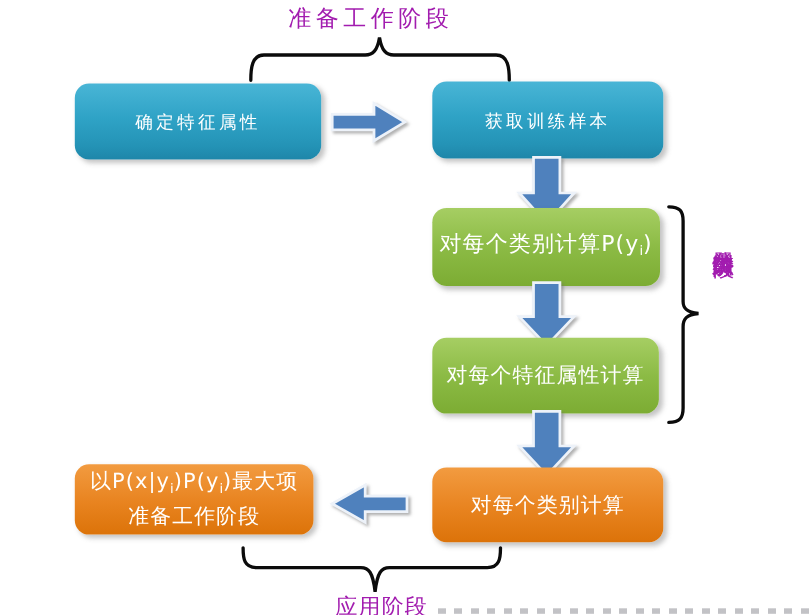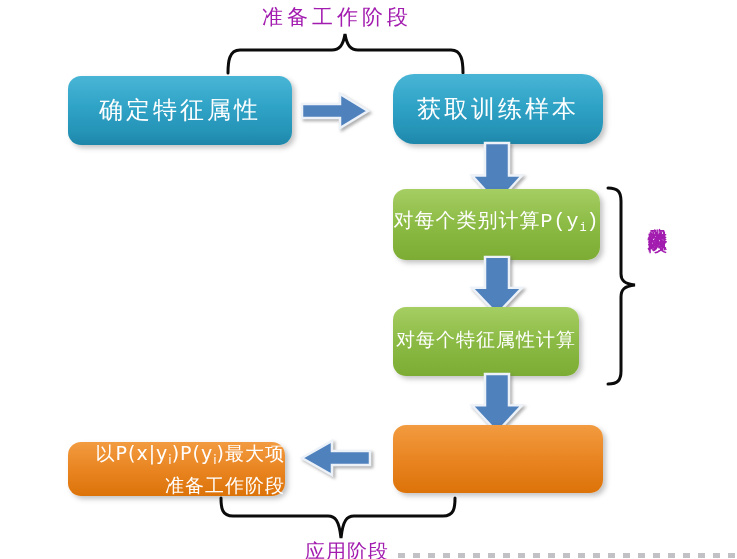--- a/index.html
+++ b/index.html
@@ -13,24 +13,24 @@
   .stage-label.v {
     writing-mode:vertical-rl; text-orientation:upright;
     font-size:20px; letter-spacing:1px;
   }
   .node {
     position:absolute; border-radius:13px; color:#fff;
     display:flex; flex-direction:column; align-items:center; justify-content:center;
     text-align:center; box-shadow:3px 3px 5px rgba(125,125,125,.45);
   }
   .node.blue   { background:linear-gradient(180deg,#49B5D6 0%,#2FA3C6 45%,#2493B6 82%,#1E86A9 100%); }
-  .node.green  { background:linear-gradient(180deg,#A6CE63 0%,#8CBB45 50%,#7CAC33 100%);font-family:Liberation Mono, monospace; }
+  .node.green  { background:linear-gradient(180deg,#A6CE63 0%,#8CBB45 50%,#7CAC33 100%); }
   .node.orange { background:linear-gradient(180deg,#F29B40 0%,#E8831F 55%,#DC7309 100%); }
   .node .line { font-size:19px; line-height:25px; letter-spacing:1px; }
-  .node .line.big { font-size:24px; letter-spacing:3px; }
+  .node .line.big { font-size:16px; letter-spacing:3px; }
   .node sub { font-size:12px; vertical-align:-4px; letter-spacing:0; }
   svg.brace { position:absolute; overflow:visible; }
   svg.brace path { fill:none; stroke:#0b0b0b; stroke-width:3; stroke-linecap:round; }
   svg.arrow { position:absolute; overflow:visible; filter:drop-shadow(2px 2.5px 1.5px rgba(110,110,110,.55)); }
   svg.arrow polygon { stroke:#EDF2F9; stroke-width:2.5; stroke-linejoin:miter; }
   .fragment-strip {
     position:absolute; left:398px; top:553px; width:338px; height:5px; opacity:.6;
     background:repeating-linear-gradient(90deg, rgba(120,120,128,.75) 0 7px, rgba(120,120,128,0) 7px 15px);
   }
 </style>
@@ -46,52 +46,53 @@
   </svg>
 
   <div class="node blue" style="left:68px; top:76px; width:224px; height:69px;">
     <div class="line big">确定特征属性</div>
   </div>
 
   <svg class="arrow" style="left:300px; top:89px;" width="70" height="44" viewBox="0 0 70 44">
     <polygon points="2,15 40,15 40,5 68,22 40,39 40,29 2,29" fill="#4F81BD"></polygon>
   </svg>
 
-  <div class="node blue" style="left:393px; top:74px; width:210px; height:70px;border-radius:21px;">
+  <div class="node blue" style="left:393px; top:74px; width:210px; height:70px;">
     <div class="line big">获取训练样本</div>
   </div>
 
   <svg class="arrow" style="left:470px; top:142px;" width="54" height="63" viewBox="0 0 54 64" preserveAspectRatio="none">
     <polygon points="15,1 39,1 39,34 52,34 27,62 2,34 15,34" fill="#4F81BD"></polygon>
   </svg>
 
   <div class="node green" style="left:393px; top:189px; width:207px; height:71px;">
     <div class="line" style="font-size:20px;"><span>对每个类别计算P(y</span><sub>i</sub><span>)</span></div>
   </div>
 
   <svg class="arrow" style="left:470px; top:256px;" width="54" height="60" viewBox="0 0 54 64" preserveAspectRatio="none">
     <polygon points="15,1 39,1 39,34 52,34 27,62 2,34 15,34" fill="#4F81BD"></polygon>
   </svg>
 
-  <div class="node green" style="left:393px; top:307px; width:186px; height:69px;">
+  <div class="node green" style="left:393px; top:307px; width:206px; height:69px;">
     <div class="line">对每个特征属性计算</div>
   </div>
 
   <svg class="arrow" style="left:470px; top:373px;" width="54" height="61" viewBox="0 0 54 64" preserveAspectRatio="none">
     <polygon points="15,1 39,1 39,34 52,34 27,62 2,34 15,34" fill="#4F81BD"></polygon>
   </svg>
 
   <div class="node orange" style="left:393px; top:425px; width:210px; height:68px;">
+    <div class="line">对每个类别计算</div>
   </div>
 
   <svg class="arrow" style="left:296px; top:437px;" width="76" height="42" viewBox="0 0 76 42">
     <polygon points="74,14 36,14 36,4 6,21 36,38 36,28 74,28" fill="#4F81BD"></polygon>
   </svg>
 
-  <div class="node orange" style="left:68px; top:442px; width:217px; height:54px;align-items:flex-end;">
+  <div class="node orange" style="left:68px; top:422px; width:217px; height:64px;">
     <div class="line"><span>以P(x|y</span><sub>i</sub><span>)P(y</span><sub>i</sub><span>)最大项</span></div>
     <div class="line">准备工作阶段</div>
   </div>
 
   <svg class="brace" style="left:606px; top:186px;" width="32" height="200" viewBox="0 0 32 200">
     <path d="M 2 2 C 12 2, 15 6, 15 15 L 15 88 C 15 94, 18 98, 29 99 C 18 100, 15 104, 15 111 L 15 185 C 15 194, 12 198, 2 198"></path>
   </svg>
 
   <div class="stage-label v" style="left:645px; top:212px; height:148px;">分类器训练阶段</div>
 

